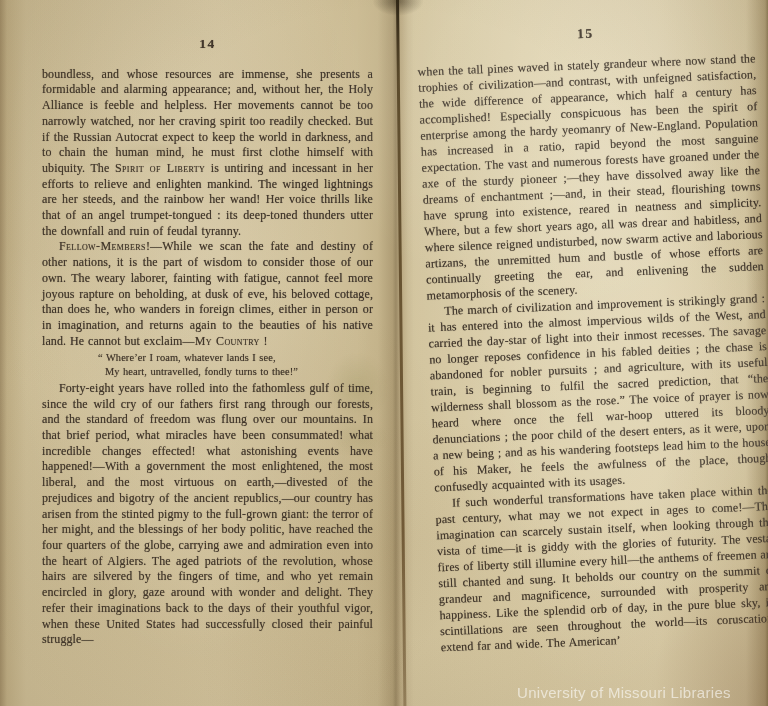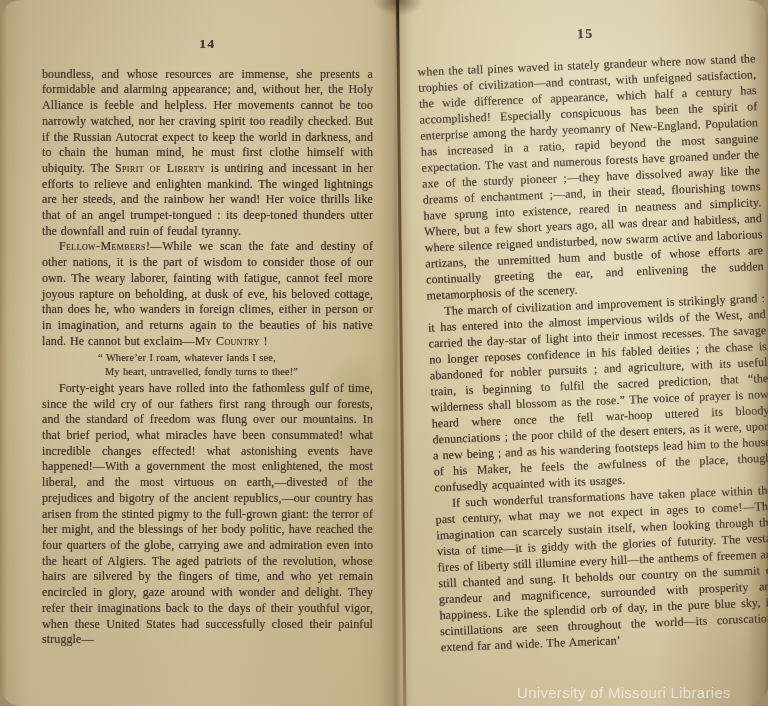--- a/index.html
+++ b/index.html
@@ -1,21 +1,21 @@
 <!DOCTYPE html>
 <html lang="en" style="--paper_left: #cfc099; --paper_right: #d8caa4; --ink: #3e342a; --gutter: #6b5634;"><head>
 <meta charset="utf-8">
 <style>
   html, body { margin:0; padding:0; }
   body {
     width:768px; height:706px; overflow:hidden;
     background:#9d8c68;
     font-family:"Liberation Serif", serif;
   }
-  .scan { position:relative; width:768px; height:706px; overflow:hidden;border-radius:21px; }
+  .scan { position:relative; width:768px; height:706px; overflow:hidden; }
 
   
   .page { position:absolute; top:0; height:706px; }
   .page-left {
     left:0; width:396px;
     background:
       radial-gradient(ellipse at 48% 32%, rgba(255,252,238,0.22), transparent 65%),
       linear-gradient(90deg, #a3906a 0px, #c2b188 7px, var(--paper_left,#cfc099) 26px,
                       #d3c49e 55%, #cbbb93 90%, #c0af86 100%);
   }

